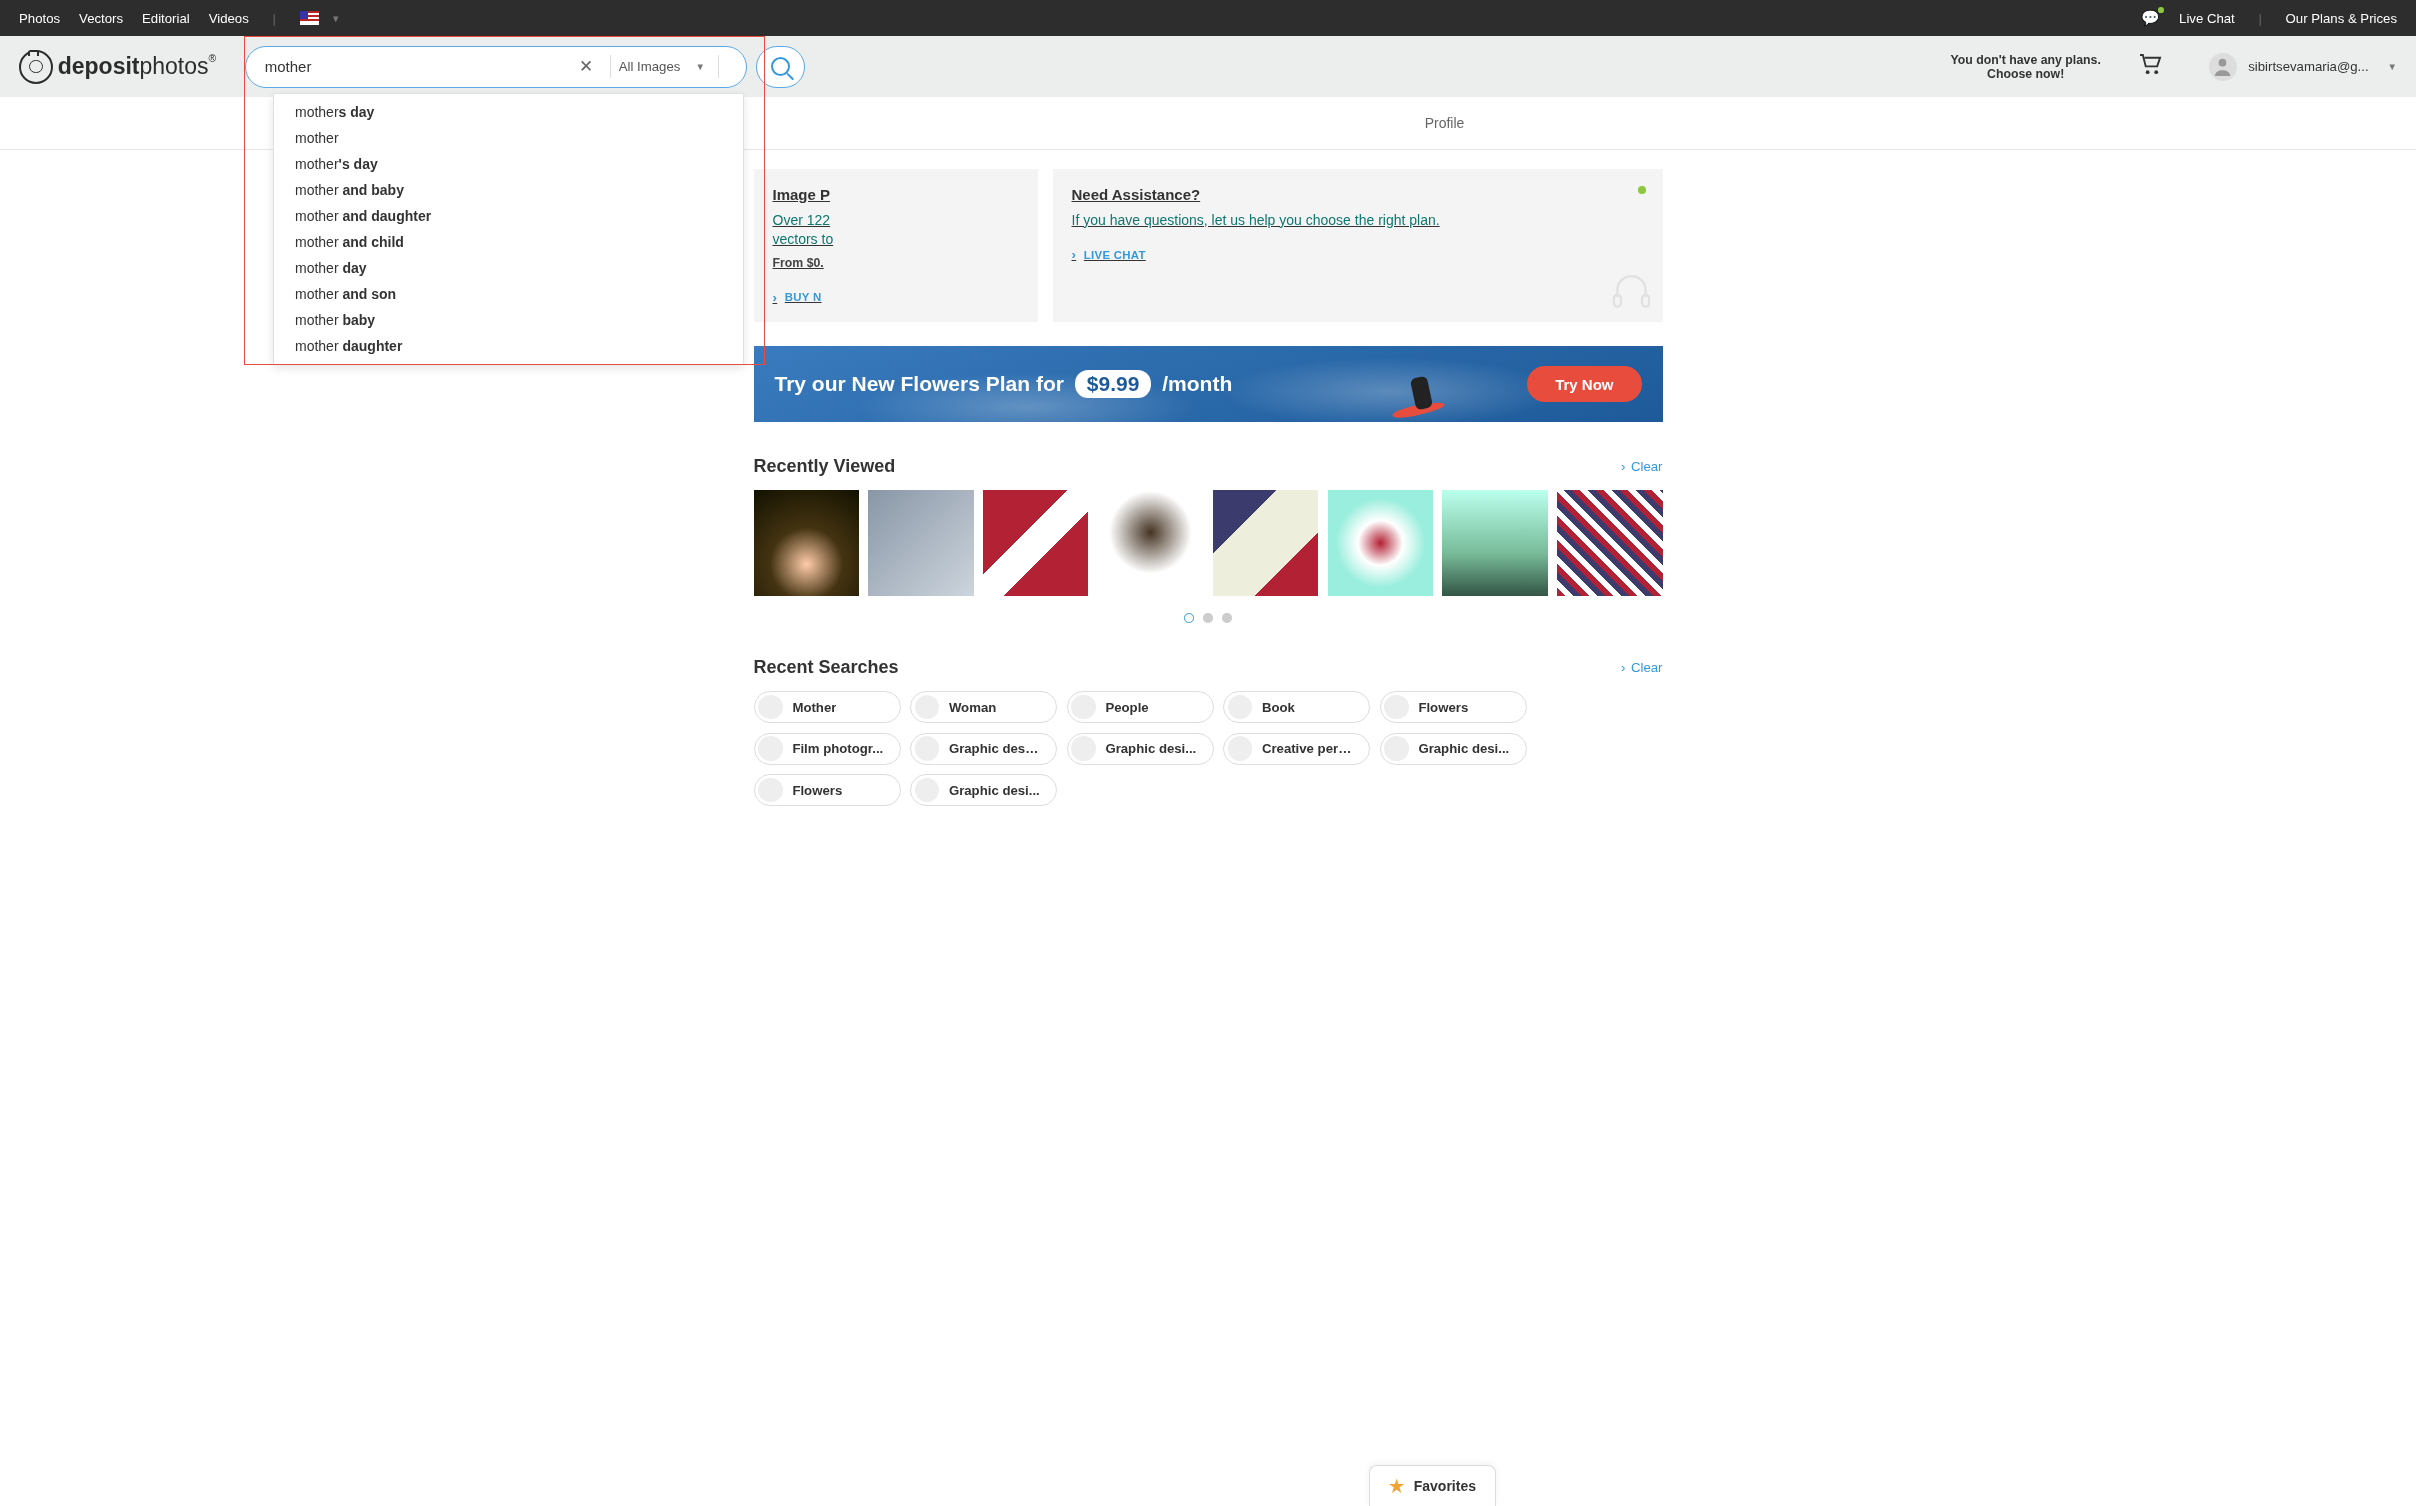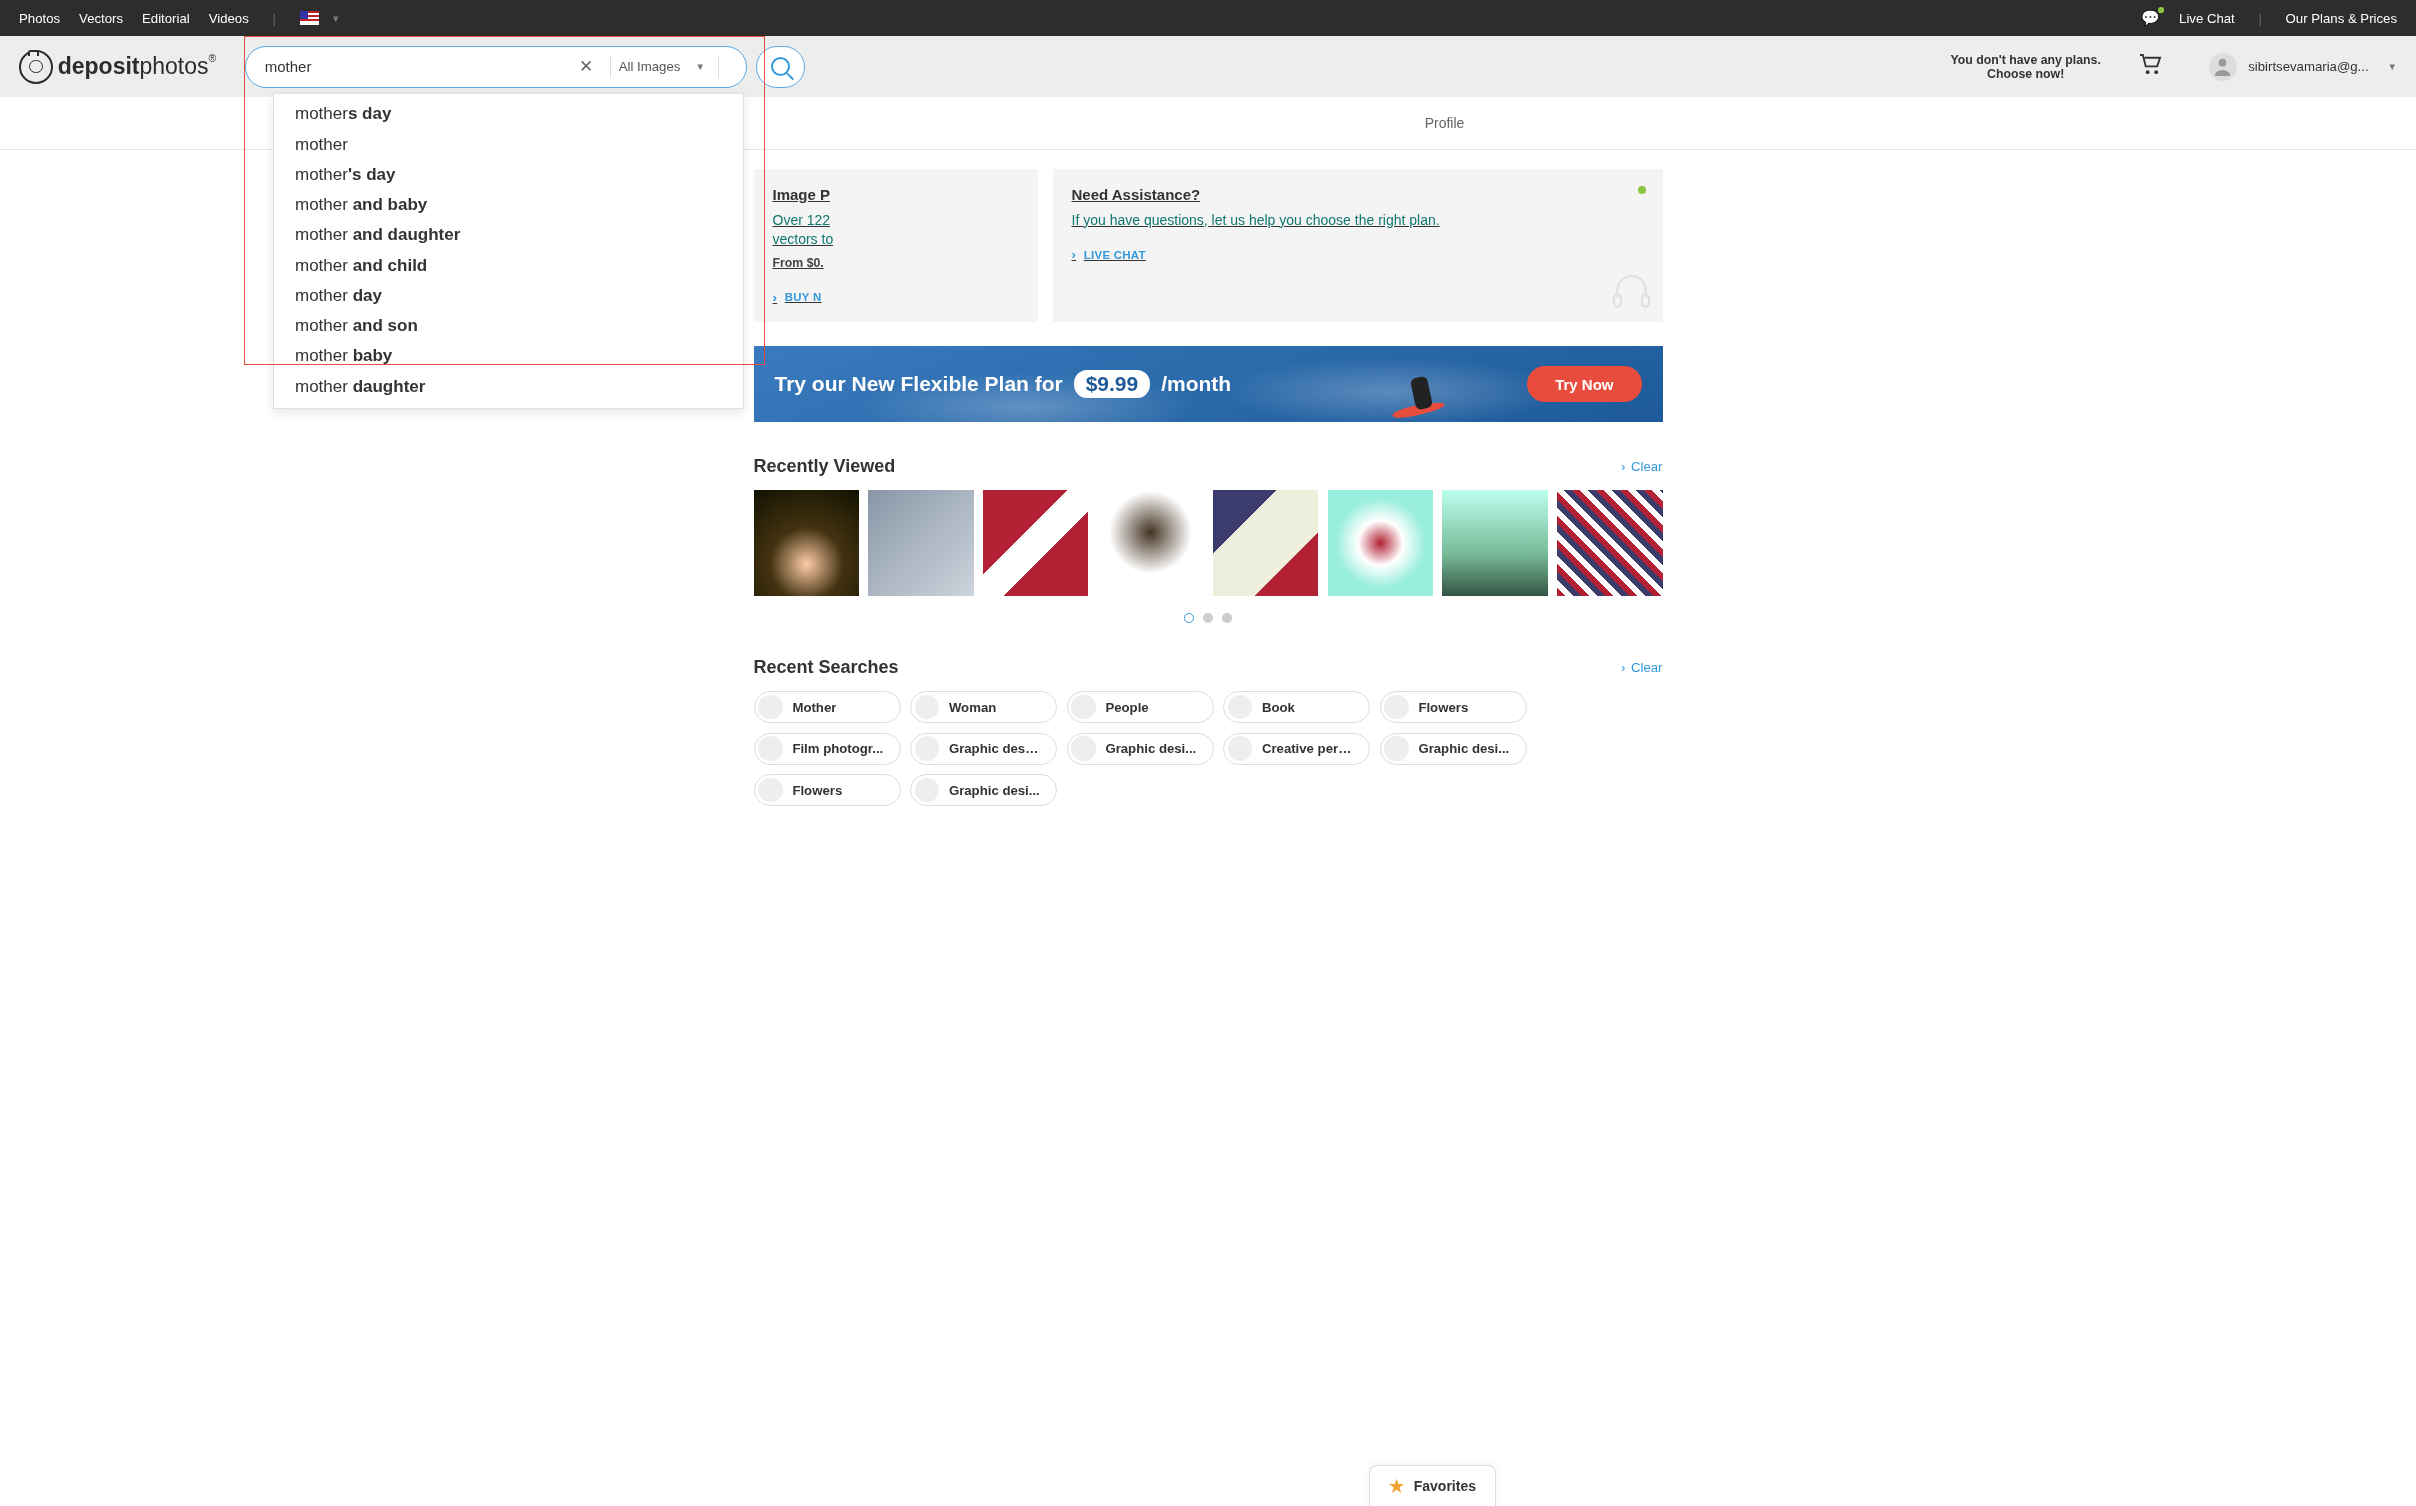--- a/index.html
+++ b/index.html
@@ -90,21 +90,21 @@
 .chip { display: flex; align-items: center; gap: 9.5px; border: 0.9px solid #ddd; border-radius: 19px; height: 32px; padding: 0 15px 0 3.8px; font-size: 13.2px; font-weight: 600; cursor: pointer; width:147px;}
 .chip .ci { width: 24.6px; height: 24.6px; border-radius: 50%; background: #eee; flex-shrink: 0; overflow:hidden;}
 .chip span.label{overflow:hidden;text-overflow:ellipsis;white-space:nowrap;}
 
 
 .fav { position: fixed; bottom: 0; left: 50%; transform: translateX(161px); background: #fff; border: 0.9px solid #ddd; border-bottom: none; border-radius: 7.6px 7.6px 0 0; padding: 9.5px 19px; display: flex; align-items: center; gap: 9.5px; font-weight: 700; font-size: 14px; box-shadow: 0 -1.9px 7.6px rgba(0,0,0,0.05); }
 .star { color: #f3a332; font-size: 17px; }
 
 
 .suggestions { position: absolute; background: #fff; border: 0.9px solid #e0e0e0; box-shadow: 0 3.8px 9.5px rgba(0,0,0,0.1); padding: 5.7px 0; z-index: 50; }
-.sugg { padding: 2.8px 21px; font-size: 17px; cursor: pointer; line-height: 1.45; }
+.sugg { padding: 2.8px 21px; font-size: 14px; cursor: pointer; line-height: 1.45; }
 .sugg .pre { font-weight: 400; }
 .sugg .bold { font-weight: 700; }
 
 
 .trending-head{text-align:center;font-size:21px;font-weight:800;margin-top:32px;color:#333;}
 
 
 .t1{background:radial-gradient(circle at 50% 70%, #fca 0%, #431 40%, #110 100%);}
 .t2{background:linear-gradient(135deg,#8896a6,#cdd5dd);}
 .t3{background:linear-gradient(135deg,#b22234 40%,#fff 40%,#fff 60%,#b22234 60%);}
@@ -240,21 +240,21 @@
     </div>
   </div>
 
   <div class="promo">
     <div class="wave"></div>
     <div class="surfer">
         <div class="board"></div>
         <div class="person"></div>
       </div>
     <h2>
-      <span>Try our New Flexible Plan for </span><span class="pill">$9.99</span><span> /month</span>
+      <span>Try our New Flowers Plan for </span><span class="pill">$9.99</span><span> /month</span>
     </h2>
     <button class="promo-btn">Try Now</button>
   </div>
 
   <div class="section-head">
     <h2>Recently Viewed</h2>
     <div class="clear">
       <span>›</span>
       <span>Clear</span>
     </div>

